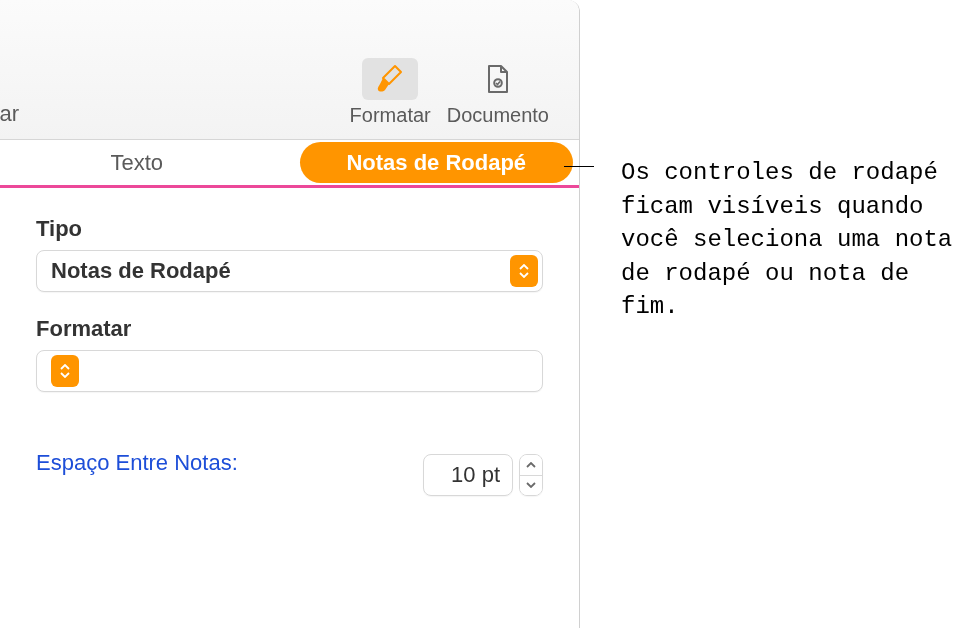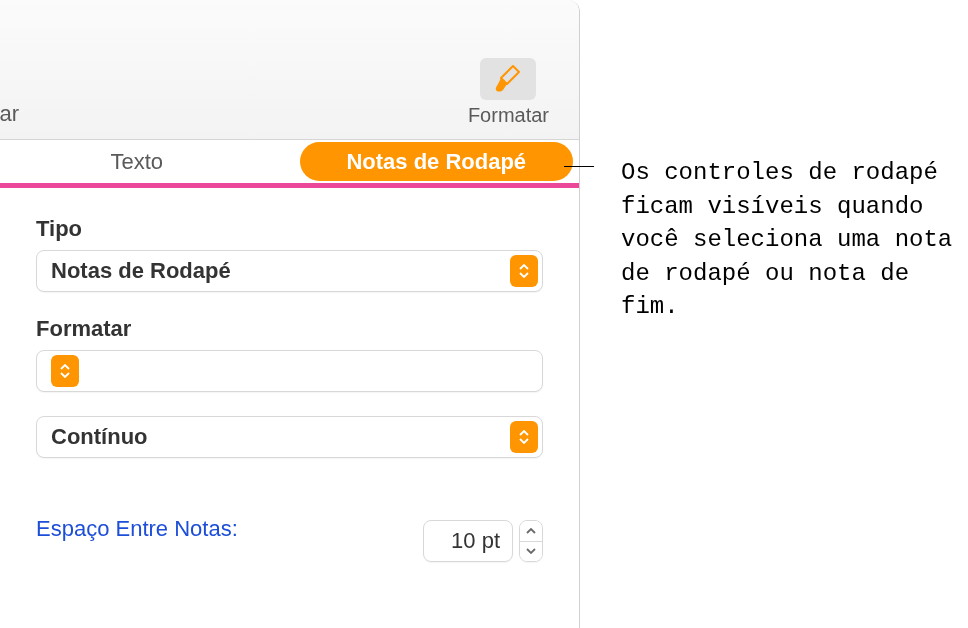--- a/index.html
+++ b/index.html
@@ -76,21 +76,21 @@
     }
 
     .toolbar-label {
       font-size: 20px;
       color: #5a5a5a;
     }
 
     .tabs-row {
       height: 48px;
       display: flex;
-      border-bottom: 5px solid #ec4899;
+      border-bottom: 3px solid #ec4899;
       gap: 20px;
     }
 
     .tab {
       flex: 1;
       display: flex;
       align-items: center;
       justify-content: center;
       font-size: 22px;
       color: #5a5a5a;
@@ -240,20 +240,31 @@
       <div class="toolbar-button">
         <div class="toolbar-icon-wrap active">
           <svg width="30" height="30" viewBox="0 0 30 30">
             <path d="M20 2 L26 8 L14 20 L8 14 Z" fill="none" stroke="#ff9500" stroke-width="2" stroke-linejoin="round"></path>
             <path d="M8 14 L14 20 L10 26 C8 28 4 28 3 26 C2 24 4 22 5 20 Z" fill="#ff9500"></path>
           </svg>
         </div>
         <span class="toolbar-label">Formatar</span>
       </div>
 
+      <div class="toolbar-button">
+        <div class="toolbar-icon-wrap">
+          <svg width="26" height="30" viewBox="0 0 26 30">
+            <path d="M4 2 L16 2 L22 8 L22 28 L4 28 Z" fill="none" stroke="#6a6a6a" stroke-width="2" stroke-linejoin="round"></path>
+            <path d="M16 2 L16 8 L22 8" fill="none" stroke="#6a6a6a" stroke-width="2" stroke-linejoin="round"></path>
+            <circle cx="13" cy="19" r="3.8" fill="none" stroke="#6a6a6a" stroke-width="2"></circle>
+            <path d="M11 19 L12.5 20.5 L15 17.5" fill="none" stroke="#6a6a6a" stroke-width="1.6"></path>
+          </svg>
+        </div>
+        <span class="toolbar-label">Documento</span>
+      </div>
 
     </div>
   </div>
 
   <div class="tabs-row">
     <div class="tab">Texto</div>
     <div class="tab active">Notas de Rodapé</div>
   </div>
 
   <div class="content">
@@ -281,31 +292,20 @@
               <path d="M1 5 L5 1 L9 5" fill="none" stroke="#ffffff" stroke-width="1.8"></path>
             </svg>
           <svg width="10" height="6" viewBox="0 0 10 6">
               <path d="M1 1 L5 5 L9 1" fill="none" stroke="#ffffff" stroke-width="1.8"></path>
             </svg>
         </span>
       </div>
     </div>
 
     <div class="field-group">
-      <div class="popup-select">
-        <span class="popup-select-value">Contínuo</span>
-        <span class="popup-arrows">
-          <svg width="10" height="6" viewBox="0 0 10 6">
-              <path d="M1 5 L5 1 L9 5" fill="none" stroke="#ffffff" stroke-width="1.8"></path>
-            </svg>
-          <svg width="10" height="6" viewBox="0 0 10 6">
-              <path d="M1 1 L5 5 L9 1" fill="none" stroke="#ffffff" stroke-width="1.8"></path>
-            </svg>
-        </span>
-      </div>
     </div>
 
     <div class="spacing-row">
       <span class="spacing-label">Espaço Entre Notas:</span>
       <div class="stepper">
         <div class="stepper-value-box">10 pt</div>
         <div class="stepper-arrows">
           <div class="stepper-btn">
             <svg width="10" height="6" viewBox="0 0 10 6">
                 <path d="M1 5 L5 1 L9 5" fill="none" stroke="#6a6a6a" stroke-width="1.8"></path>

